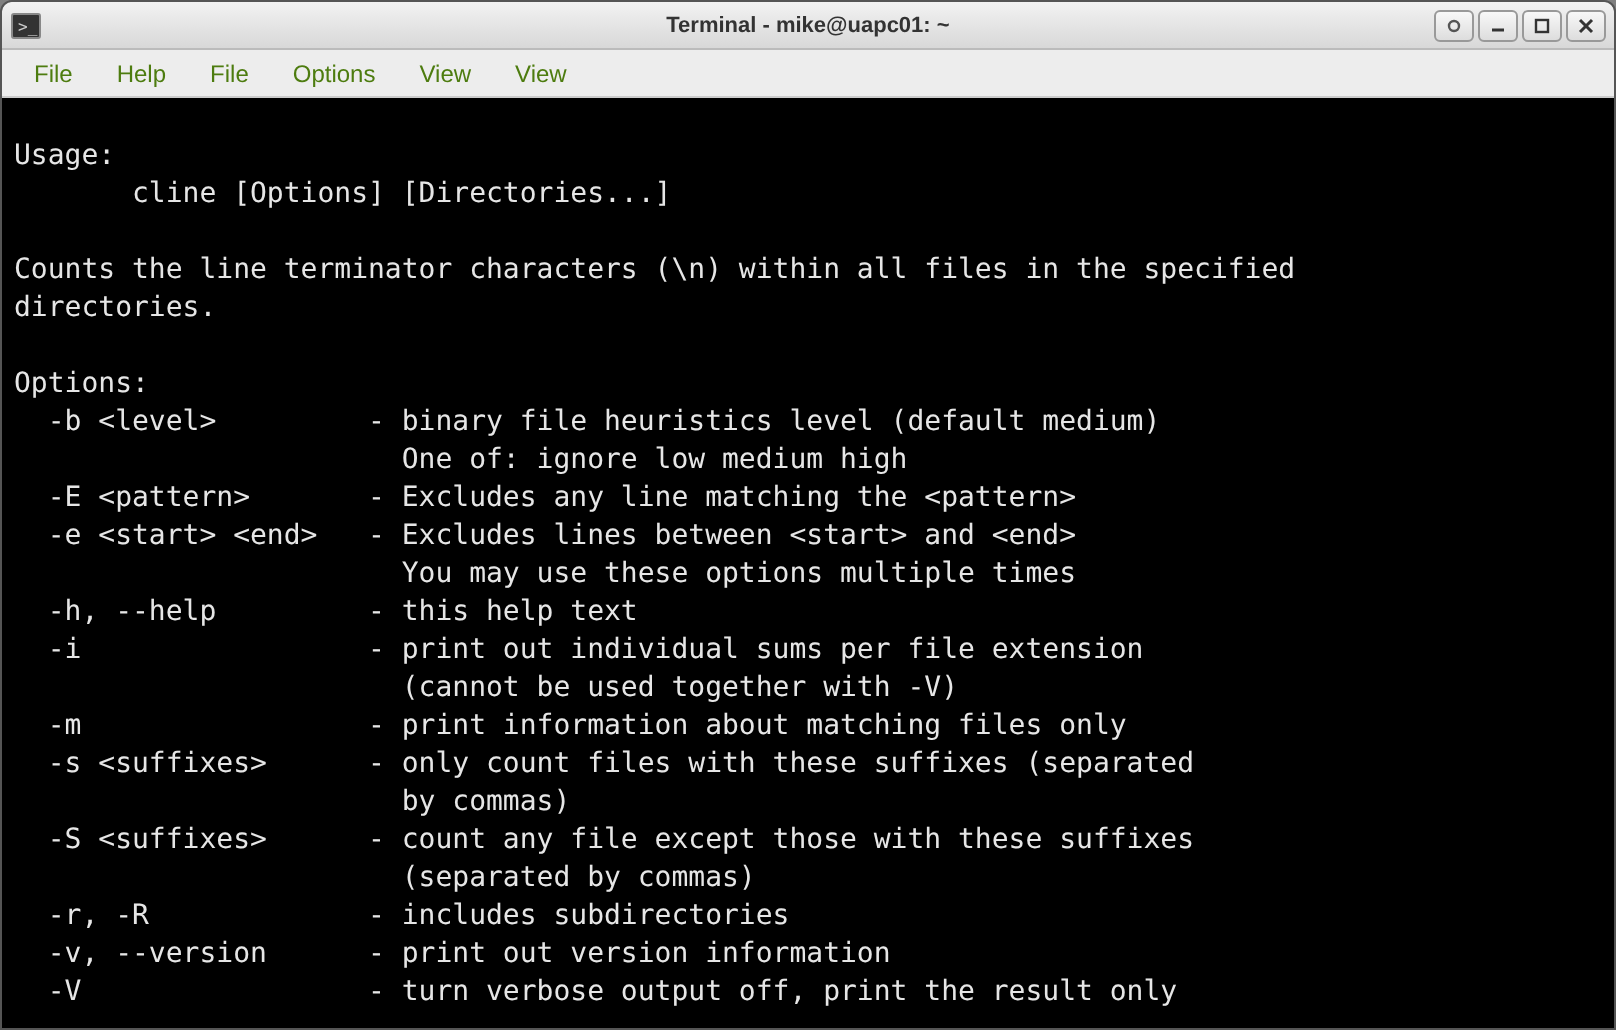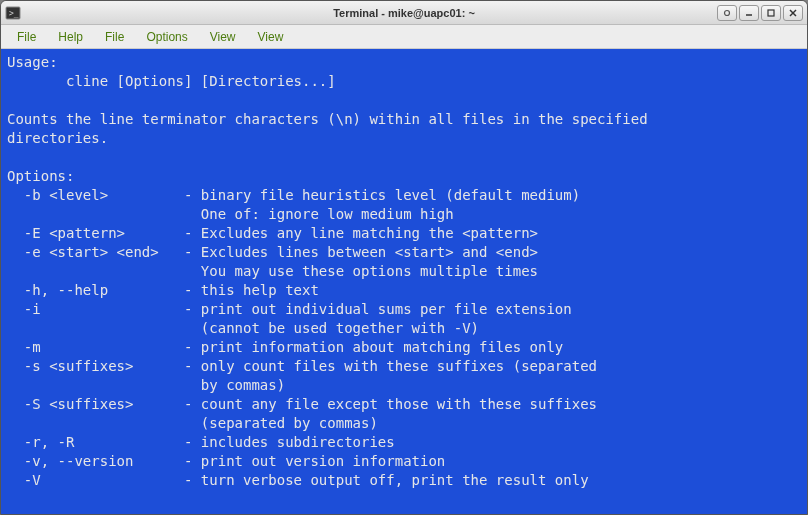--- a/index.html
+++ b/index.html
@@ -48,26 +48,26 @@
     gap: 2px;
   }
   .menu-item {
     font-size: 12px; color: #4d7c0f;
     padding: 3px 10px;
     cursor: pointer;
     border-radius: 3px;
   }
   .terminal-body {
     flex: 1;
-    background: #1d4ed8;
+    background: #000000;
     color: #e6e6e6;
     font-family: "DejaVu Sans Mono","Liberation Mono","Consolas",monospace;
     font-size: 14px;
     line-height: 19px;
-    padding: 4px 6px;
+    padding: 20px 6px;
     white-space: pre;
     overflow: hidden;
   }
 </style>
 </head>
 <body>
 
 <div class="window">
   <div class="titlebar">
     <span class="title-icon">

